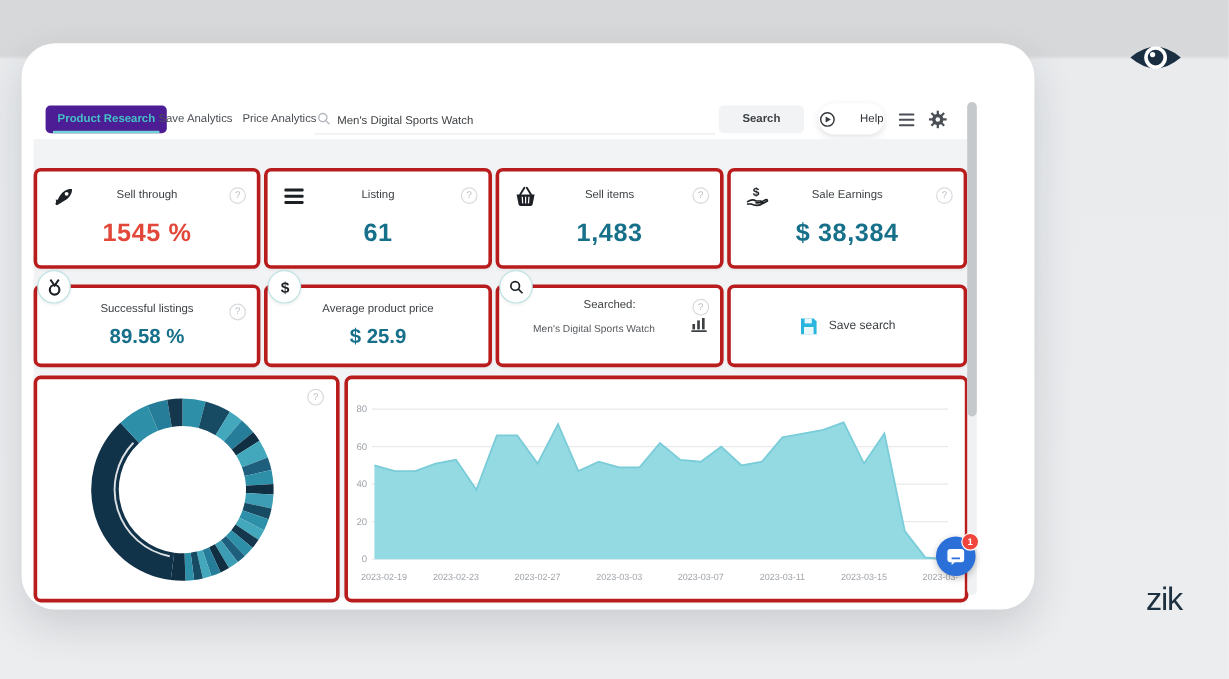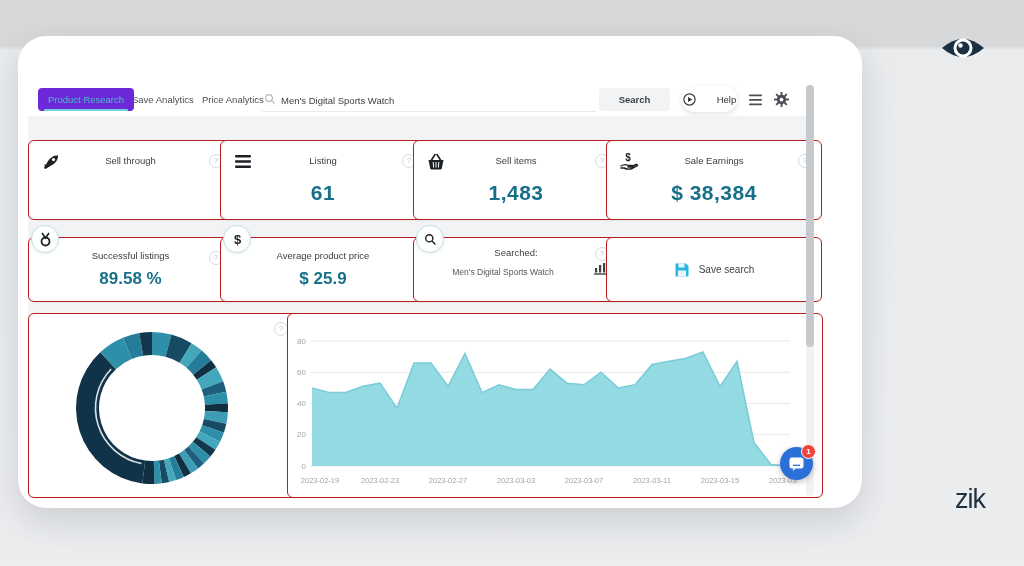--- a/index.html
+++ b/index.html
@@ -6,32 +6,32 @@
   body{width:1024px;height:566px;overflow:hidden;
        font-family:"Liberation Sans",sans-serif;
        background:linear-gradient(#d7d8d9 0px,#d7d8d9 46px,#e9ebed 50px,#ecedef 100%);}
   #stage{position:relative;width:1024px;height:566px;}
   .abs{position:absolute;}
   
   #panel{left:18px;top:36px;width:844px;height:472px;background:#fff;border-radius:28px;
          box-shadow:0 14px 34px rgba(40,50,60,.16);}
   
   .tab{font-size:9.5px;color:#4a4f55;padding:6px 10px;border-radius:4px;white-space:nowrap;cursor:pointer;}
-  .tab.active{color:#45c1c6;background:#6d28d9;box-shadow:0 1px 0 #7ad3d8 inset 0 0;}
+  .tab.active{color:#45c1c6;background:#4c1d95;box-shadow:0 1px 0 #7ad3d8 inset 0 0;font-weight:bold;}
   .tab.active:after{content:"";display:block;height:2px;background:#74d2d6;margin:4px -4px -6px -4px;border-radius:2px;}
   .searchline{border-bottom:1px solid #ececee;}
   .inputtext{font-size:9.5px;color:#3c4043;}
   .btn-search{background:#f2f3f4;border-radius:4px;font-size:9.5px;font-weight:bold;color:#3a3f44;
               display:flex;align-items:center;justify-content:center;cursor:pointer;}
   .btn-help{background:#fff;border-radius:14px;box-shadow:0 2px 6px rgba(0,0,0,.12);font-size:9.5px;color:#2f3338;
             display:flex;align-items:center;justify-content:center;gap:21px;cursor:pointer;}
   
   #dashbg{left:28px;top:116px;width:778px;height:382px;background:#f2f3f5;}
-  .card{position:absolute;background:#fff;border:1px solid #b91c1c;border-radius:6px;
-        box-shadow:0 1px 2px rgba(0,0,0,.04);padding-left:20px;}
+  .card{position:absolute;background:#fff;border:3px solid #b91c1c;border-radius:6px;
+        box-shadow:0 1px 2px rgba(0,0,0,.04);}
   .stat-head{position:absolute;left:0;right:0;top:11px;height:20px;}
   .stat-label{position:absolute;left:24px;right:24px;top:3px;text-align:center;font-size:9.5px;color:#3c4043;}
   .stat-ic{position:absolute;left:12px;top:0;width:20px;height:20px;}
   .qmark{position:absolute;right:9px;top:2px;width:12px;height:12px;border:1px solid #d8dbde;border-radius:50%;
          color:#b9bdc2;font-size:8px;line-height:12px;text-align:center;}
   .stat-value{position:absolute;left:0;right:0;top:40px;text-align:center;font-size:21px;font-weight:bold;letter-spacing:.5px;}
   .teal{color:#17708a}.red{color:#e2483a}
   .mini-label{position:absolute;left:24px;right:24px;top:12px;text-align:center;font-size:9.5px;color:#3c4043;}
   .mini-value{position:absolute;left:0;right:0;bottom:12px;text-align:center;font-size:17px;font-weight:bold;color:#17708a;}
   .badge-circle{position:absolute;width:26px;height:26px;border-radius:50%;background:#fff;border:1px solid #bfe3e4;
@@ -108,20 +108,21 @@
   <div class="card" style="left:28px;top:140px;width:183px;height:78px">
     <div class="stat-head">
       <svg class="stat-ic" viewBox="0 0 20 20">
         <path d="M3 16 L7 9 C9.5 5 13.5 3 17 3.5 C17.3 7 15 11 11 13 L4.5 17 Z" fill="#1d2125"></path>
         <circle cx="12.5" cy="7.5" r="1.6" fill="#fff"></circle>
         <path d="M3.5 12 L6 13.5 L4 17 Z" fill="#1d2125"></path>
       </svg>
       <span class="stat-label">Sell through</span>
       <span class="qmark">?</span>
     </div>
+    <div class="stat-value red">1545 %</div>
   </div>
 
   <div class="card" style="left:220px;top:140px;width:184px;height:78px">
     <div class="stat-head">
       <svg class="stat-ic" viewBox="0 0 20 20">
         <g fill="#1d2125">
           <rect x="2" y="3" width="16" height="2.6" rx="1"></rect>
           <rect x="2" y="8.2" width="16" height="2.6" rx="1"></rect>
           <rect x="2" y="13.4" width="16" height="2.6" rx="1"></rect>
         </g>

